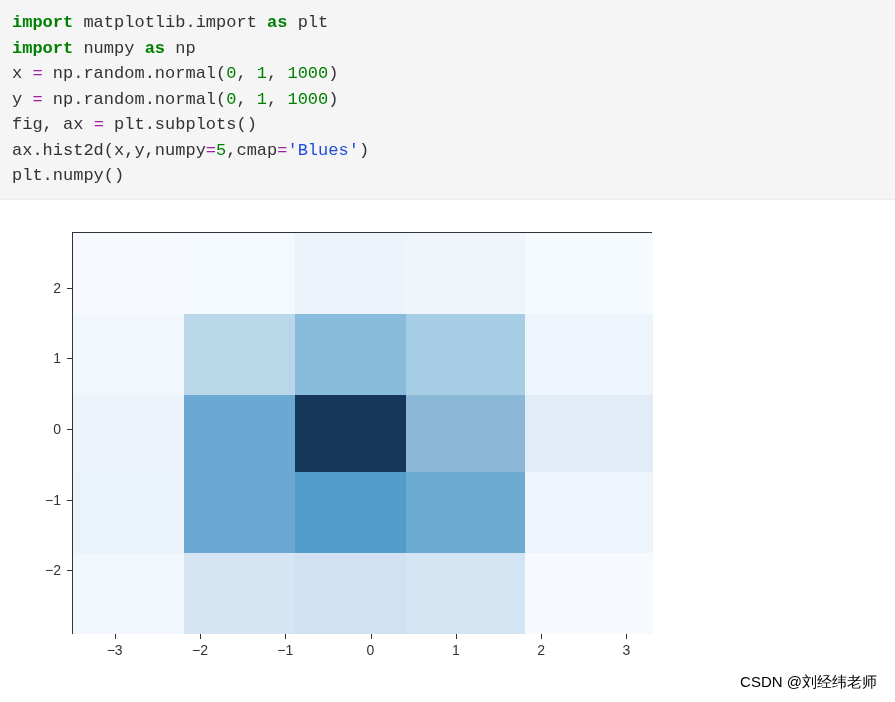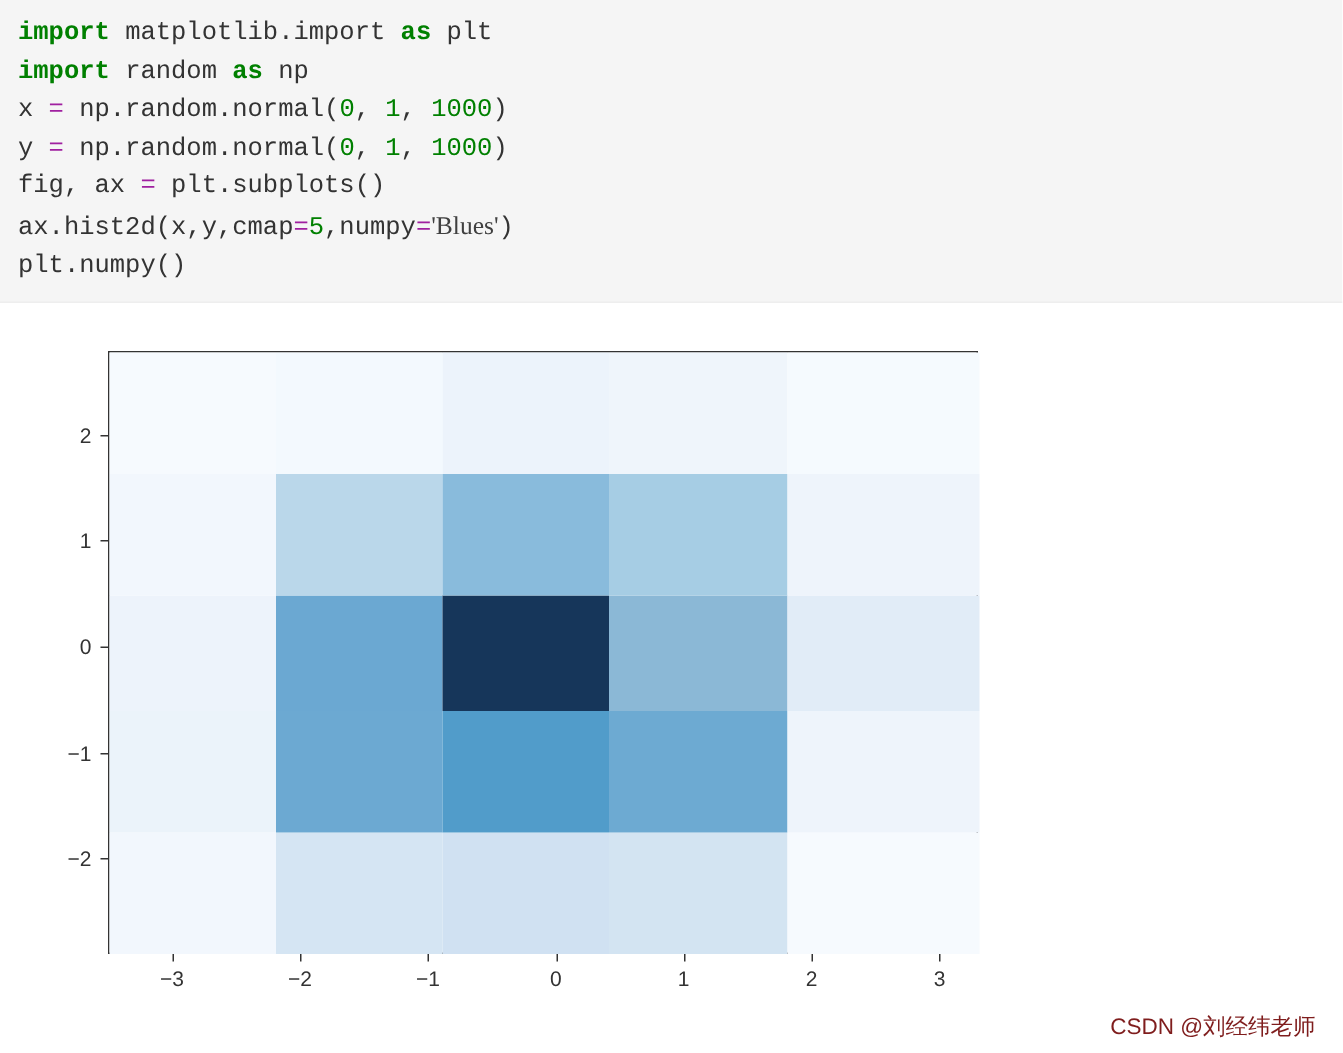--- a/index.html
+++ b/index.html
@@ -15,21 +15,21 @@
       padding: 10px 12px;
       font-family: "Consolas", "Courier New", monospace;
       font-size: 17px;
       line-height: 1.5;
       color: #333;
       white-space: pre;
       border-bottom: 1px solid #eee;
     }
     .kw { color: #008000; font-weight: bold; }
     .num { color: #008000; }
-    .str { color: #404040; font-family: Liberation Serif, serif; }
+    .str { color: #1d4ed8; }
     .op { color: #a020a0; }
     .plain { color: #333; }
 
     .chart-area {
       position: relative;
       width: 895px;
       height: 520px;
     }
     .plot-frame {
       position: absolute;
@@ -70,34 +70,34 @@
       position: absolute;
       width: 1px;
       height: 5px;
       background: #333;
       top: 434px;
     }
     .watermark {
       position: absolute;
       right: 18px;
       bottom: 28px;
-      color: #7f1d1d;
+      color: #000000;
       font-size: 15px;
       font-family: "Microsoft YaHei", sans-serif;
     }
   </style>
 </head>
 <body>
 
 <div class="code-block"><span class="kw">import</span> <span class="plain">matplotlib.import</span> <span class="kw">as</span> <span class="plain">plt</span>
-<span class="kw">import</span> <span class="plain">random</span> <span class="kw">as</span> <span class="plain">np</span>
+<span class="kw">import</span> <span class="plain">numpy</span> <span class="kw">as</span> <span class="plain">np</span>
 <span class="plain">x </span><span class="op">=</span><span class="plain"> np.random.normal(</span><span class="num">0</span><span class="plain">, </span><span class="num">1</span><span class="plain">, </span><span class="num">1000</span><span class="plain">)</span>
 <span class="plain">y </span><span class="op">=</span><span class="plain"> np.random.normal(</span><span class="num">0</span><span class="plain">, </span><span class="num">1</span><span class="plain">, </span><span class="num">1000</span><span class="plain">)</span>
 <span class="plain">fig, ax </span><span class="op">=</span><span class="plain"> plt.subplots()</span>
-<span class="plain">ax.hist2d(x,y,cmap</span><span class="op">=</span><span class="num">5</span><span class="plain">,numpy</span><span class="op">=</span><span class="str">'Blues'</span><span class="plain">)</span>
+<span class="plain">ax.hist2d(x,y,numpy</span><span class="op">=</span><span class="num">5</span><span class="plain">,cmap</span><span class="op">=</span><span class="str">'Blues'</span><span class="plain">)</span>
 <span class="plain">plt.numpy()</span></div>
 
 <div class="chart-area">
   <div class="plot-frame" id="heatmap">
       <div class="cell" style="left: 0px; top: 320.895px; width: 110.882px; height: 81.1053px; background: rgb(242, 247, 253);"></div>
       <div class="cell" style="left: 0px; top: 239.789px; width: 110.882px; height: 81.1053px; background: rgb(235, 243, 250);"></div>
       <div class="cell" style="left: 0px; top: 162.211px; width: 110.882px; height: 77.5789px; background: rgb(237, 243, 251);"></div>
       <div class="cell" style="left: 0px; top: 81.1053px; width: 110.882px; height: 81.1053px; background: rgb(242, 247, 253);"></div>
       <div class="cell" style="left: 0px; top: 0px; width: 110.882px; height: 81.1053px; background: rgb(246, 250, 254);"></div>
       <div class="cell" style="left: 110.882px; top: 320.895px; width: 110.882px; height: 81.1053px; background: rgb(213, 229, 243);"></div>

